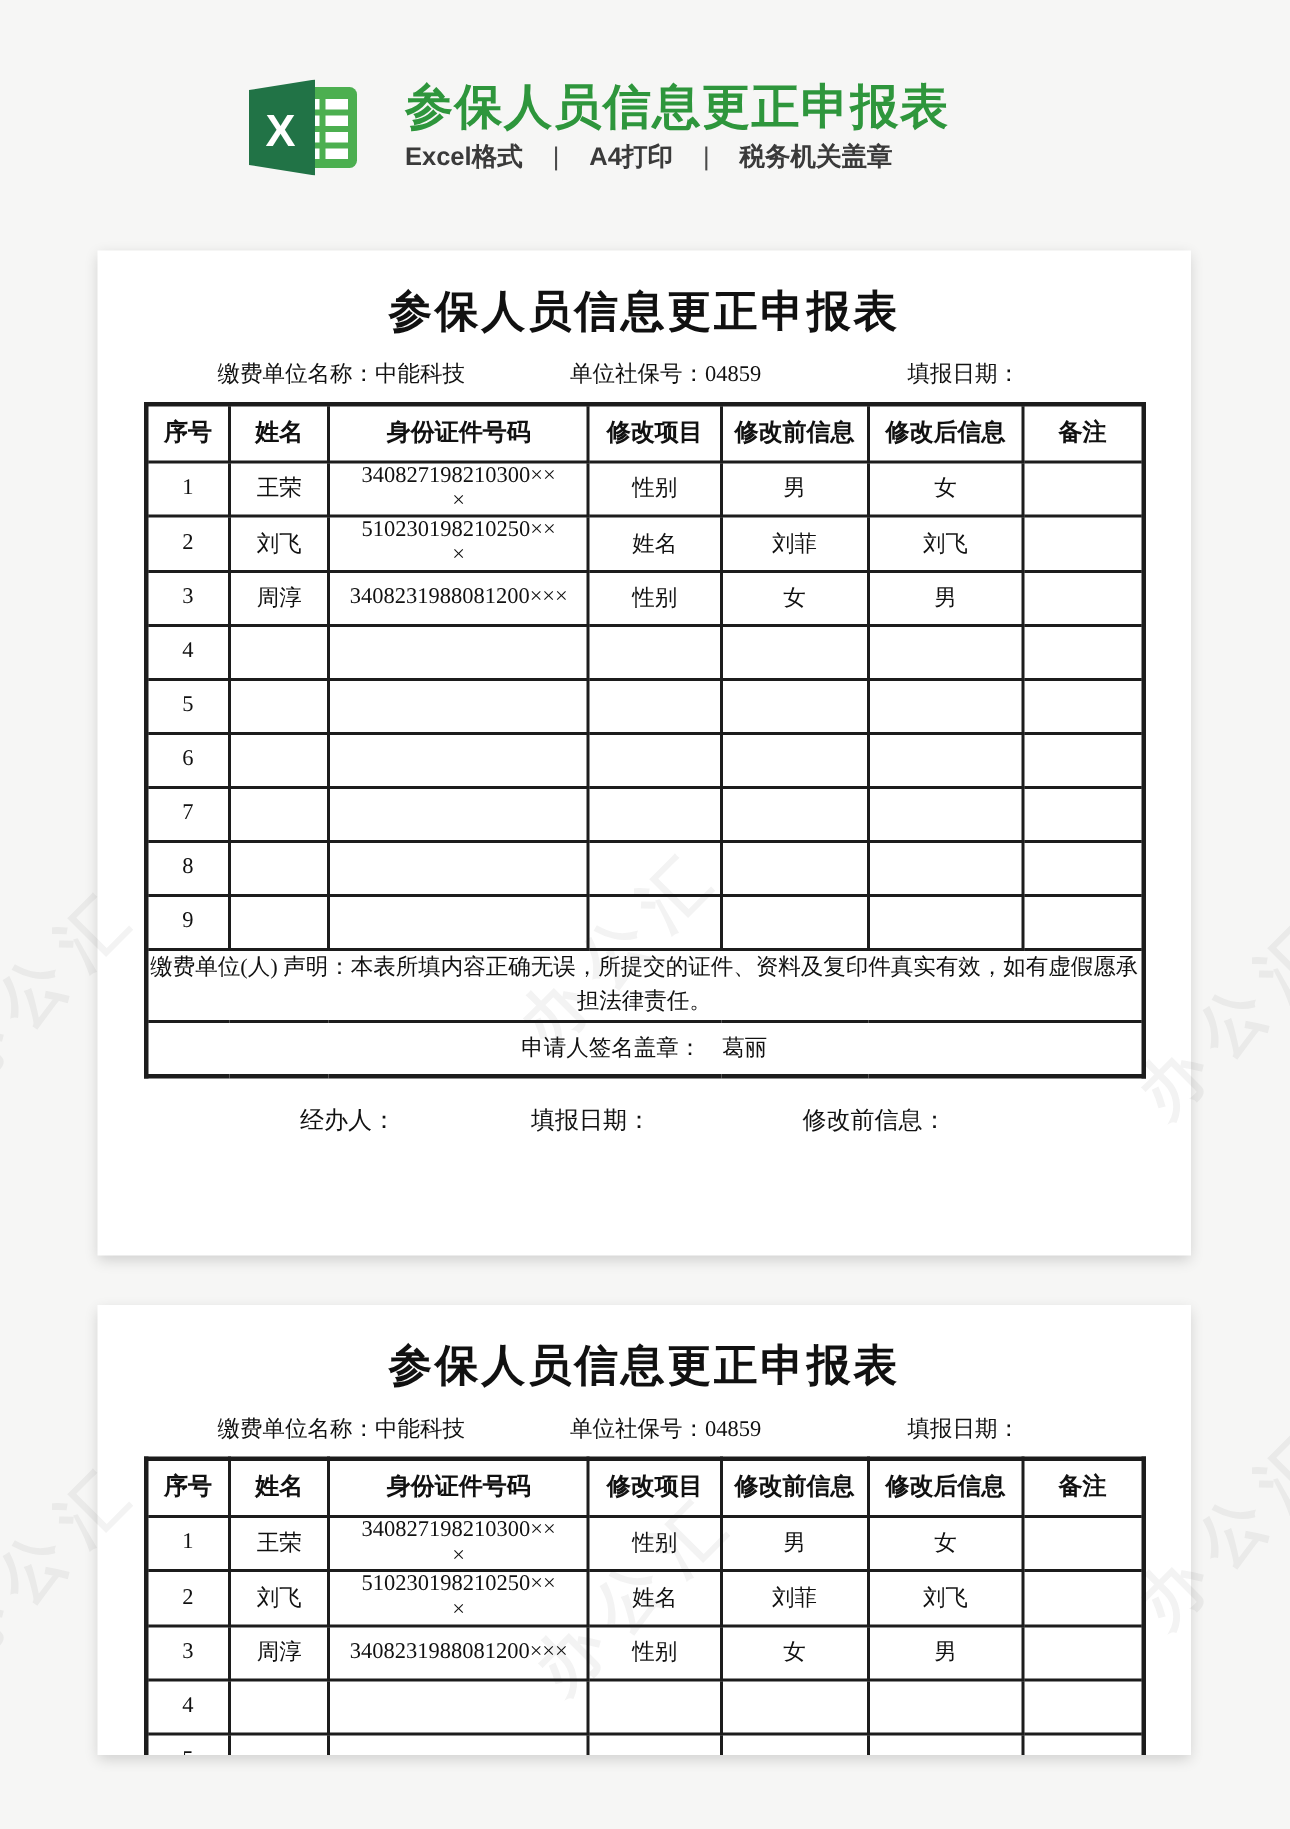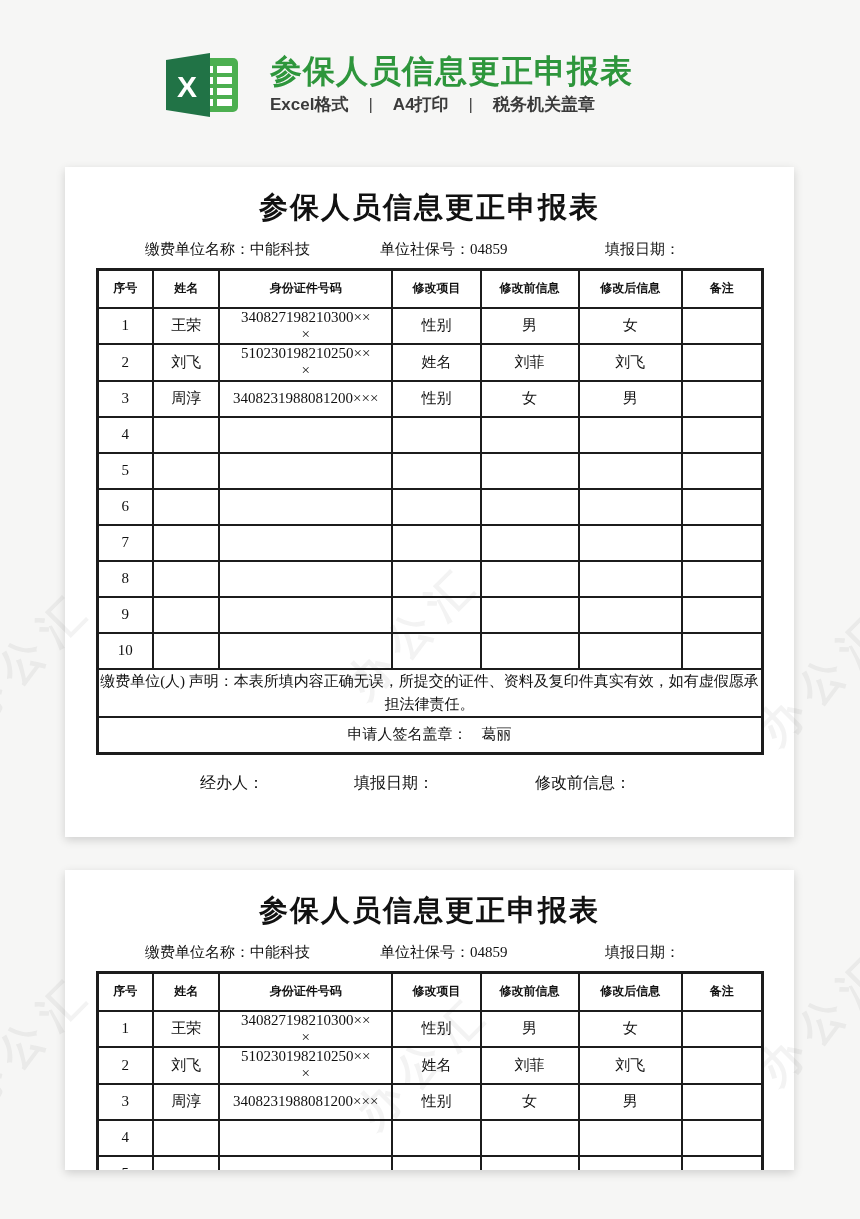--- a/index.html
+++ b/index.html
@@ -51,21 +51,21 @@
 
   table.form-table {
     margin:8px auto 0; border-collapse:collapse; table-layout:fixed;
     width:668px; border:3px solid #1c1c1c;
     font-family:"Liberation Serif","DejaVu Serif",serif; font-size:15px;
   }
   .form-table th, .form-table td {
     border:2px solid #1c1c1c; text-align:center; vertical-align:middle;
     padding:0; overflow:hidden;
   }
-  .form-table thead th { height:38px; font-size:12px; font-weight:bold; }
+  .form-table thead th { height:38px; font-size:16px; font-weight:bold; }
   .form-table tbody td { height:36px; }
   .id-cell { white-space:pre-line; line-height:1.15; }
   .declaration-cell {
     text-align:left; padding:7px 8px 8px; line-height:1.55; height:auto;
   }
   .signature-cell { height:44px; }
   .signature-value { margin-left:14px; }
 
   .sheet-footer {
     position:relative; height:20px; margin-top:18px;
@@ -226,29 +226,20 @@
         </tr>
         <tr>
           <td>9</td>
           <td></td>
           <td class="id-cell"></td>
           <td></td>
           <td></td>
           <td></td>
           <td></td>
         </tr>
-        <tr>
-          <td>10</td>
-          <td></td>
-          <td class="id-cell"></td>
-          <td></td>
-          <td></td>
-          <td></td>
-          <td></td>
-        </tr>
       </tbody>
     <tbody>
       <tr>
         <td class="declaration-cell" colspan="7">缴费单位(人) 声明：本表所填内容正确无误，所提交的证件、资料及复印件真实有效，如有虚假愿承担法律责任。</td>
       </tr>
       <tr>
         <td class="signature-cell" colspan="7"><span>申请人签名盖章：</span><span class="signature-value">葛丽</span></td>
       </tr>
     </tbody>
   </table>

